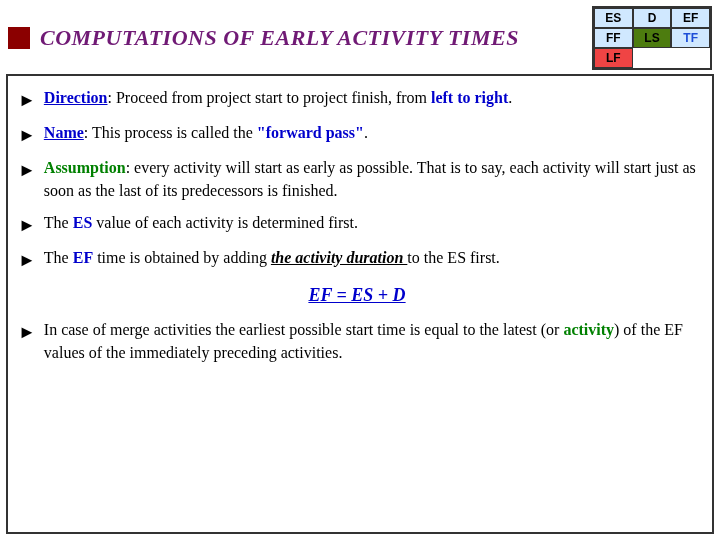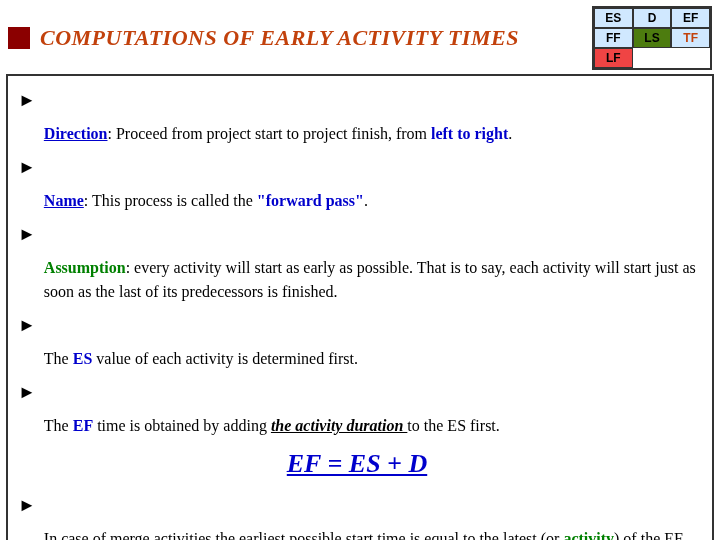--- a/index.html
+++ b/index.html
@@ -39,21 +39,21 @@
       height: 22px;
       background: #8B0000;
       margin-right: 10px;
       flex-shrink: 0;
     }
 
     .main-title {
       font-size: 22px;
       font-weight: bold;
       font-style: italic;
-      color: #c2410c;
+      color: #701a75;
       letter-spacing: 0.5px;
     }
 
     
     .activity-box {
       display: grid;
       grid-template-columns: 1fr 1fr 1fr;
       grid-template-rows: 1fr 1fr 1fr;
       border: 2px solid #333;
       width: 120px;
@@ -75,21 +75,21 @@
     .cell-d  { background: #d0e8ff; color: #000; }
     .cell-ef { background: #d0e8ff; color: #000; }
     .cell-actid { 
       background: #ffffc0; 
       color: #000; 
       grid-column: span 1; 
       font-size: 10px;
     }
     .cell-ff { background: #d0e8ff; color: #000; }
     .cell-ls { background: #4d7c0f; color: #000; }
-    .cell-tf { background: #d0e8ff; color: #c2410c; }
+    .cell-tf { background: #d0e8ff; color: #1d4ed8; }
     .cell-lf { background: #ef4444; color: #000; }
 
     
     .main-content {
       flex: 1;
       border: 2px solid #333;
       margin: 0 6px 6px 6px;
       padding: 10px 16px 10px 10px;
       display: flex;
       flex-direction: column;
@@ -107,21 +107,20 @@
 
     .bullet-arrow {
       color: #000;
       font-size: 18px;
       flex-shrink: 0;
       margin-top: 1px;
     }
 
     .bullet-text {
       flex: 1;
-      margin-top: 36px;
     }
 
     .label-blue {
       color: #0000cc;
       text-decoration: underline;
       font-weight: bold;
     }
 
     .highlight-blue {
       color: #0000cc;
@@ -134,21 +133,21 @@
     }
 
     .bold-underline {
       font-weight: bold;
       text-decoration: underline;
       font-style: italic;
     }
 
     .formula-area {
       text-align: center;
-      font-size: 26px;
+      font-size: 18px;
       font-style: italic;
       color: #0000cc;
       text-decoration: underline;
       padding: 4px 0;
       font-weight: bold;
     }
   </style>
 </head>
 <body>
 

